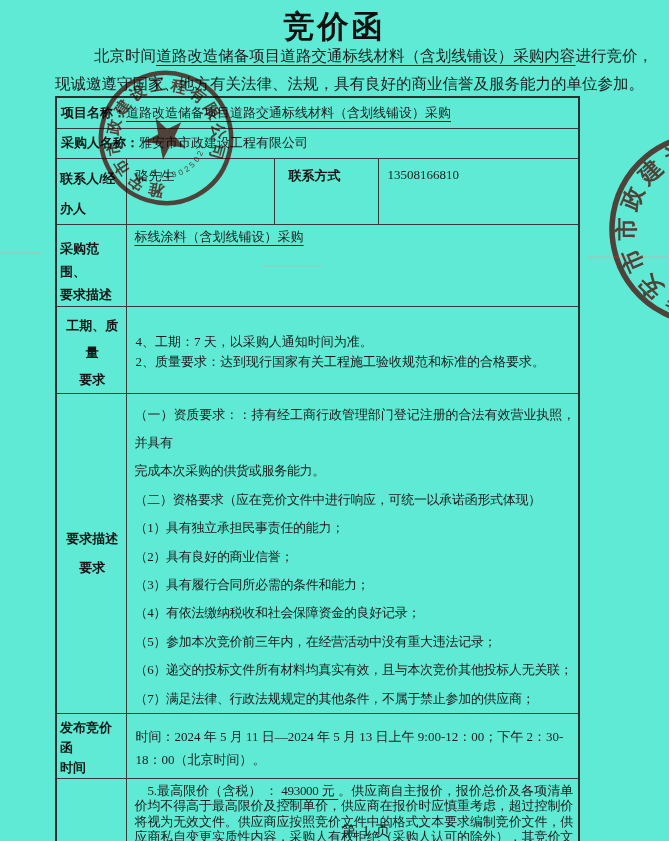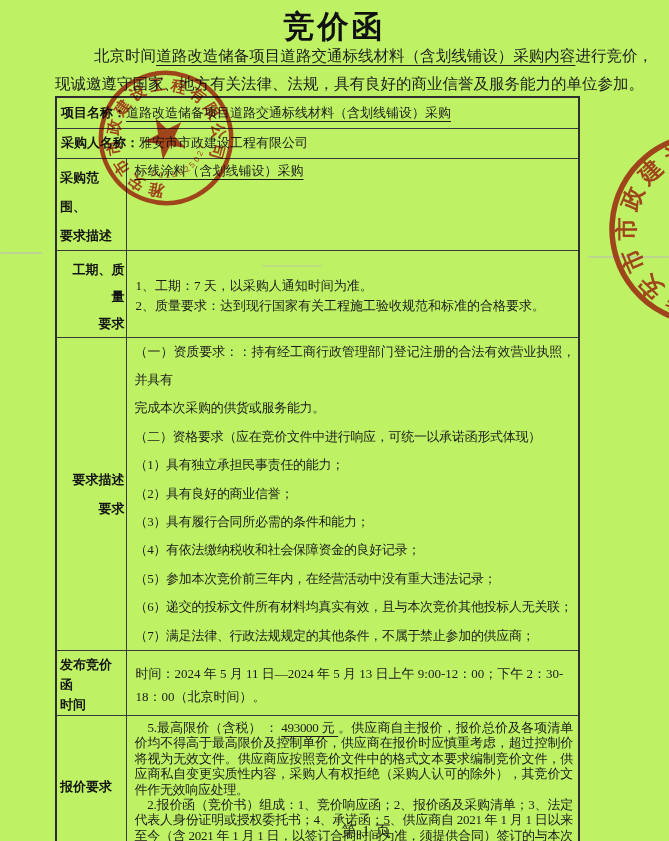--- a/index.html
+++ b/index.html
@@ -1,18 +1,18 @@
 <!DOCTYPE html>
 <html><head>
 <meta charset="utf-8">
 <style>
   html,body { margin:0; padding:0; background:#e8e8e8; }
   .page {
     position:relative; width:669px; height:841px; margin:0 auto;
-    background:#bef264; overflow:hidden;
+    background:#5eead4; overflow:hidden;
     font-family:"Liberation Serif", serif; color:#1c1c1c;
   }
   .title {
     position:absolute; top:6px; left:0; width:100%;
     text-align:center; font-size:31px; font-weight:bold; letter-spacing:3px;
     margin:0; color:#111;
   }
   .intro {
     position:absolute; top:42px; left:55px; width:598px;
     font-size:15.5px; line-height:27.5px; text-indent:39px; margin:0;
@@ -28,34 +28,34 @@
   table.info td {
     border:1px solid #3a3a3a; vertical-align:middle;
     font-size:13px; overflow:hidden;
   }
   .lbl {
     font-family:"Liberation Sans", sans-serif; font-weight:bold;
     white-space:pre-line; padding:0 1px 0 3px; color:#151515;
   }
   .lbl-inline { font-family:"Liberation Sans", sans-serif; font-weight:bold; color:#151515; }
   .v-top { vertical-align:top !important; }
-  .t-center { text-align:right; }
+  .t-center { text-align:center; }
   .cell-pad { padding:3px 6px 3px 8px; }
   .r1v { padding-left:4px; }
   .r3lbl { line-height:30px; padding-top:5px; }
   .r3val { padding:8px 4px 0 9px; font-size:13.5px; }
   .r3lbl2 { padding:8px 2px 0 14px; font-size:13.5px; }
-  .r5lbl { line-height:29px; padding-top:4px;margin-left:40px; }
+  .r5lbl { line-height:23px; padding-top:12px;margin-left:40px; }
   .r6lbl { line-height:27px; padding-top:5px; }
   .r7lbl { line-height:29px; }
   .r8lbl { line-height:20px; padding-top:4px; }
   .pre { white-space:pre-line; }
   .r6val { padding:5px 8px 0 9px; line-height:20.5px; vertical-align:top; }
   .r7val {
-    padding:0 3px 0 8px; font-size:12px; letter-spacing:-0.3px;
+    padding:7px 3px 0 8px; font-size:12px; letter-spacing:-0.3px;
     line-height:28.4px; vertical-align:top; text-align:justify;margin-top:32px;
   }
   .r8val { padding:5px 8px 0 9px; line-height:23px; vertical-align:top; font-size:13px; }
   .r9val {
     padding:4px 5px 0 8px; font-size:12px; letter-spacing:-0.3px;
     line-height:15.4px; vertical-align:top; text-align:justify;
   }
   .footer {
     position:absolute; top:822px; left:0; width:100%;
     text-align:center; font-size:15px; color:#222; letter-spacing:1px;padding-left:32px;
@@ -81,29 +81,36 @@
         <col style="width:104px">
         <col style="width:201px">
     </colgroup>
     <tbody>
         <tr style="height:31px">
       <td colspan="4" class="r1v"><span class="lbl-inline">项目名称：</span><span class="u">道路改造储备项目道路交通标线材料（含划线铺设）采购</span></td>
     </tr>
     <tr style="height:30px">
       <td colspan="4" class="r1v"><span class="lbl-inline">采购人名称：</span><span>雅安市市政建设工程有限公司</span></td>
     </tr>
+    <tr style="height:60px">
+      <td class="lbl r3lbl v-top">联系人/经
+办人</td>
+      <td class="r3val v-top">骆先生</td>
+      <td class="lbl r3lbl2 v-top">联系方式</td>
+      <td class="r3val v-top">13508166810</td>
+    </tr>
     <tr style="height:55px">
       <td class="lbl r5lbl v-top">采购范围、
 要求描述</td>
       <td colspan="3" class="cell-pad v-top" style=""><span class="u">标线涂料（含划线铺设）采购</span></td>
     </tr>
     <tr style="height:54px">
       <td class="lbl r6lbl t-center v-top">工期、质量
 要求</td>
-      <td colspan="3" class="pre r6val">1、工期：7 天，以采购人通知时间为准。
+      <td colspan="3" class="pre r6val">4、工期：7 天，以采购人通知时间为准。
 2、质量要求：达到现行国家有关工程施工验收规范和标准的合格要求。</td>
     </tr>
     <tr style="height:285px">
       <td class="lbl r7lbl t-center">要求描述
 要求</td>
       <td colspan="3" class="pre r7val">（一）资质要求：：持有经工商行政管理部门登记注册的合法有效营业执照，并具有
 完成本次采购的供货或服务能力。
 （二）资格要求（应在竞价文件中进行响应，可统一以承诺函形式体现）
 （1）具有独立承担民事责任的能力；
 （2）具有良好的商业信誉；

